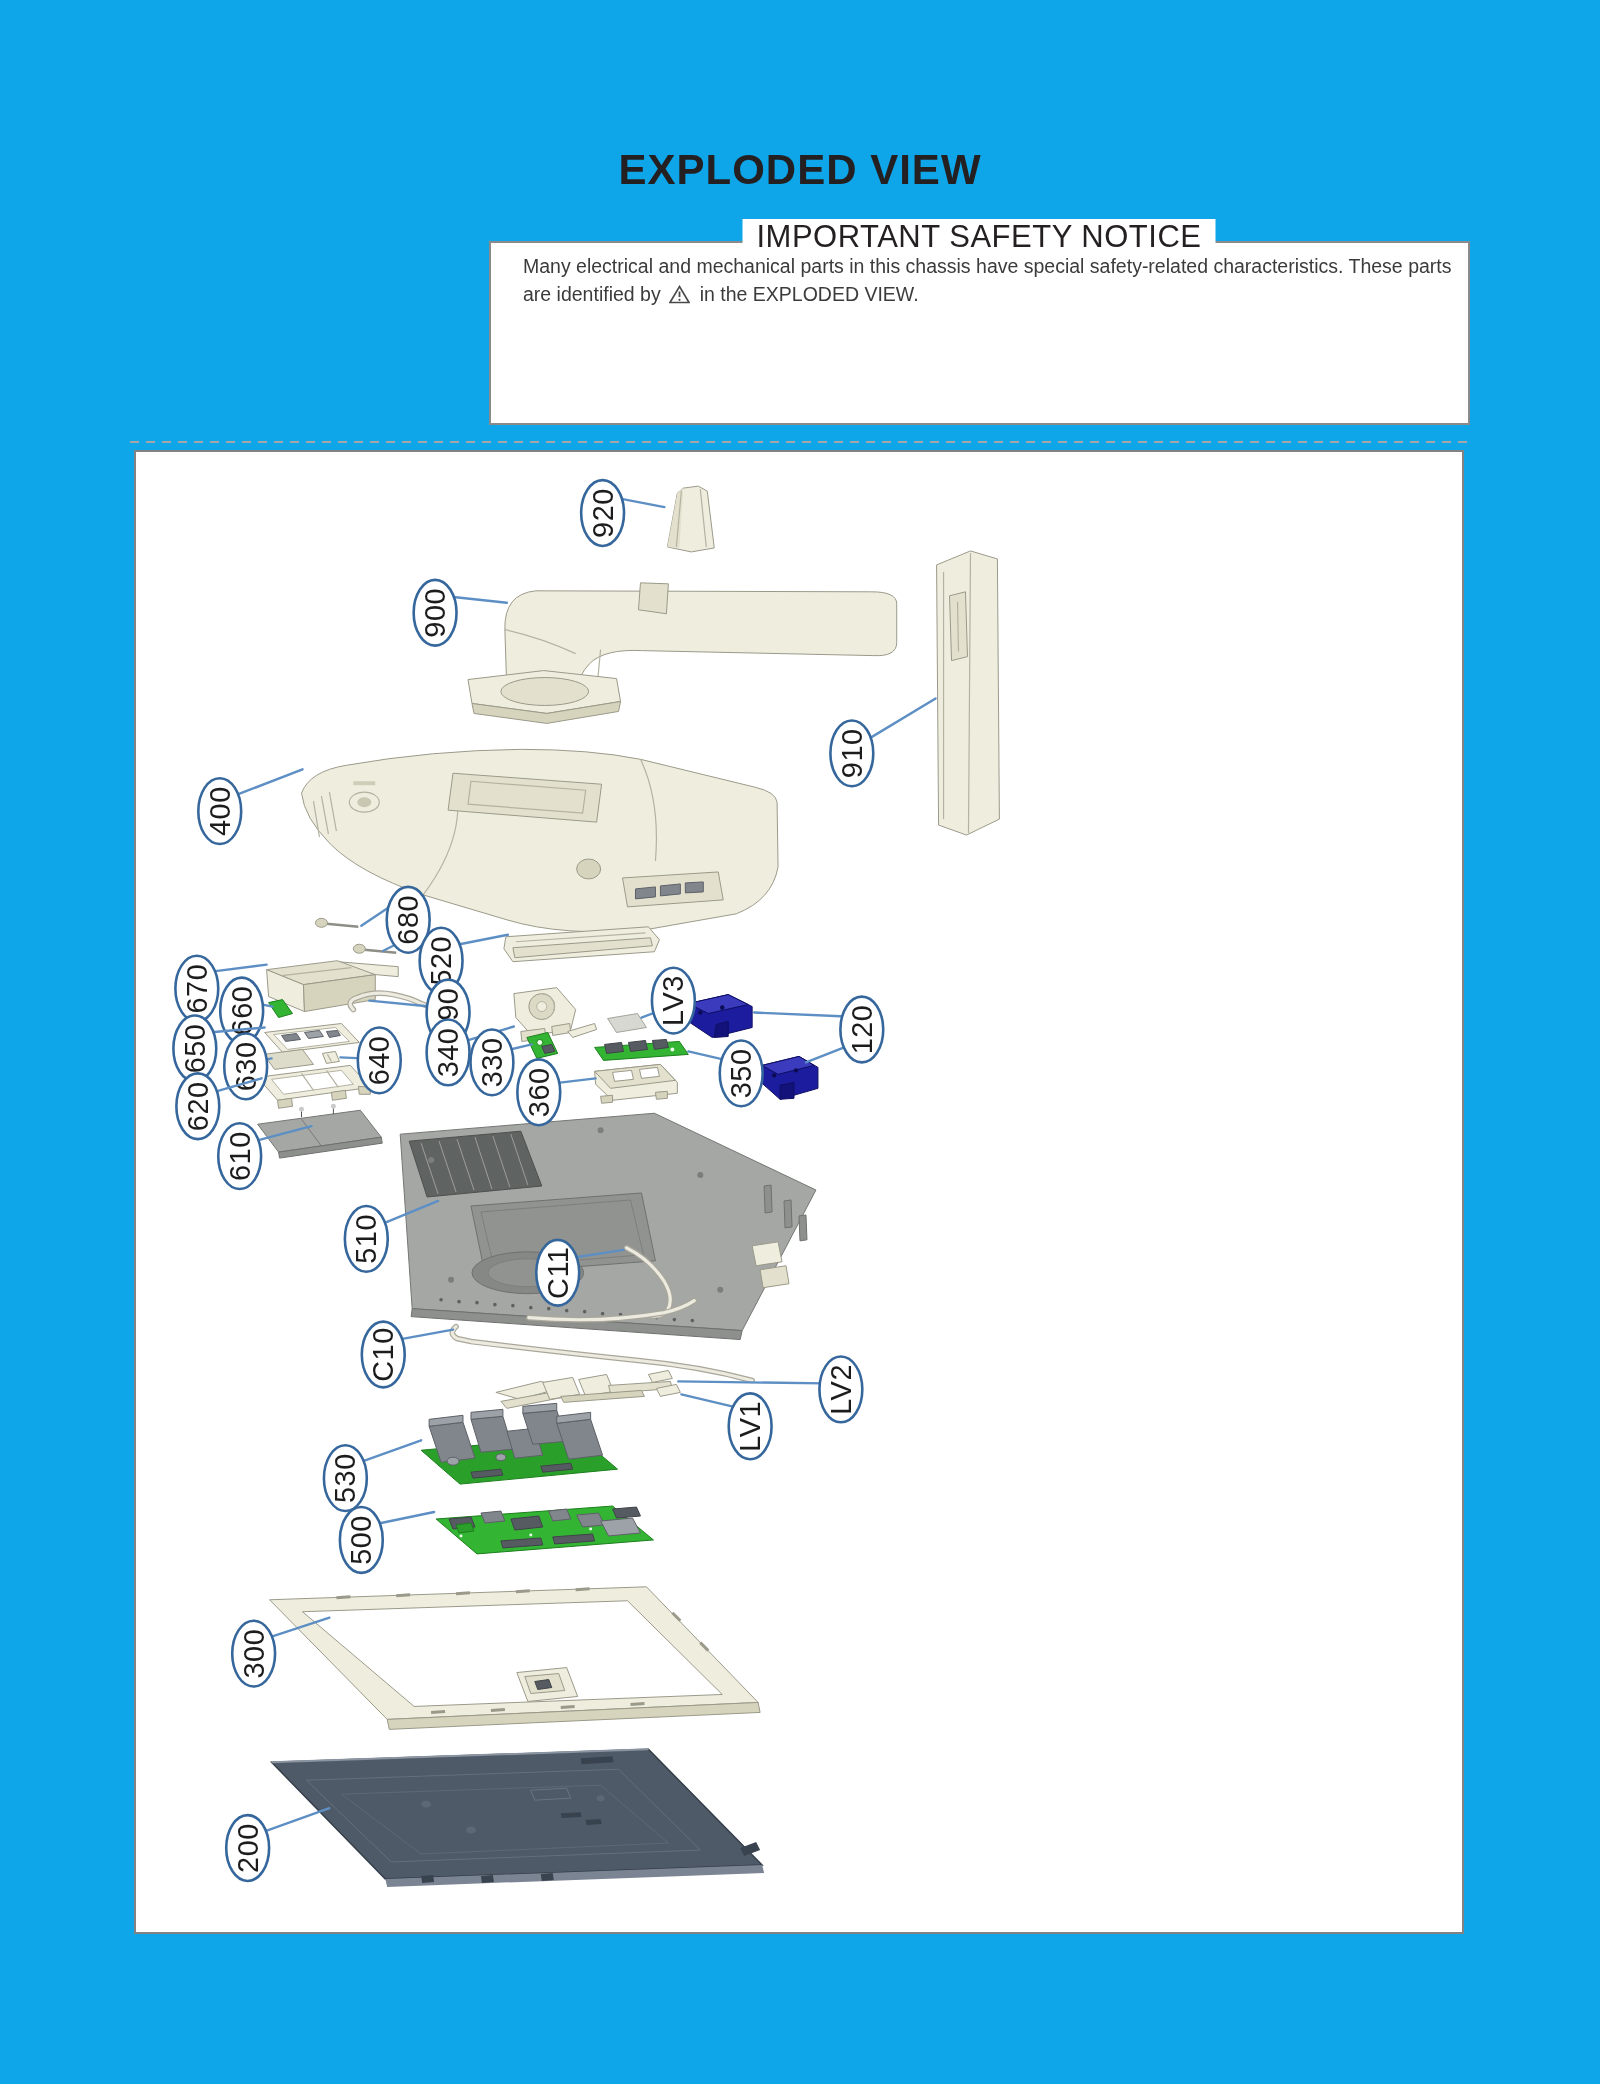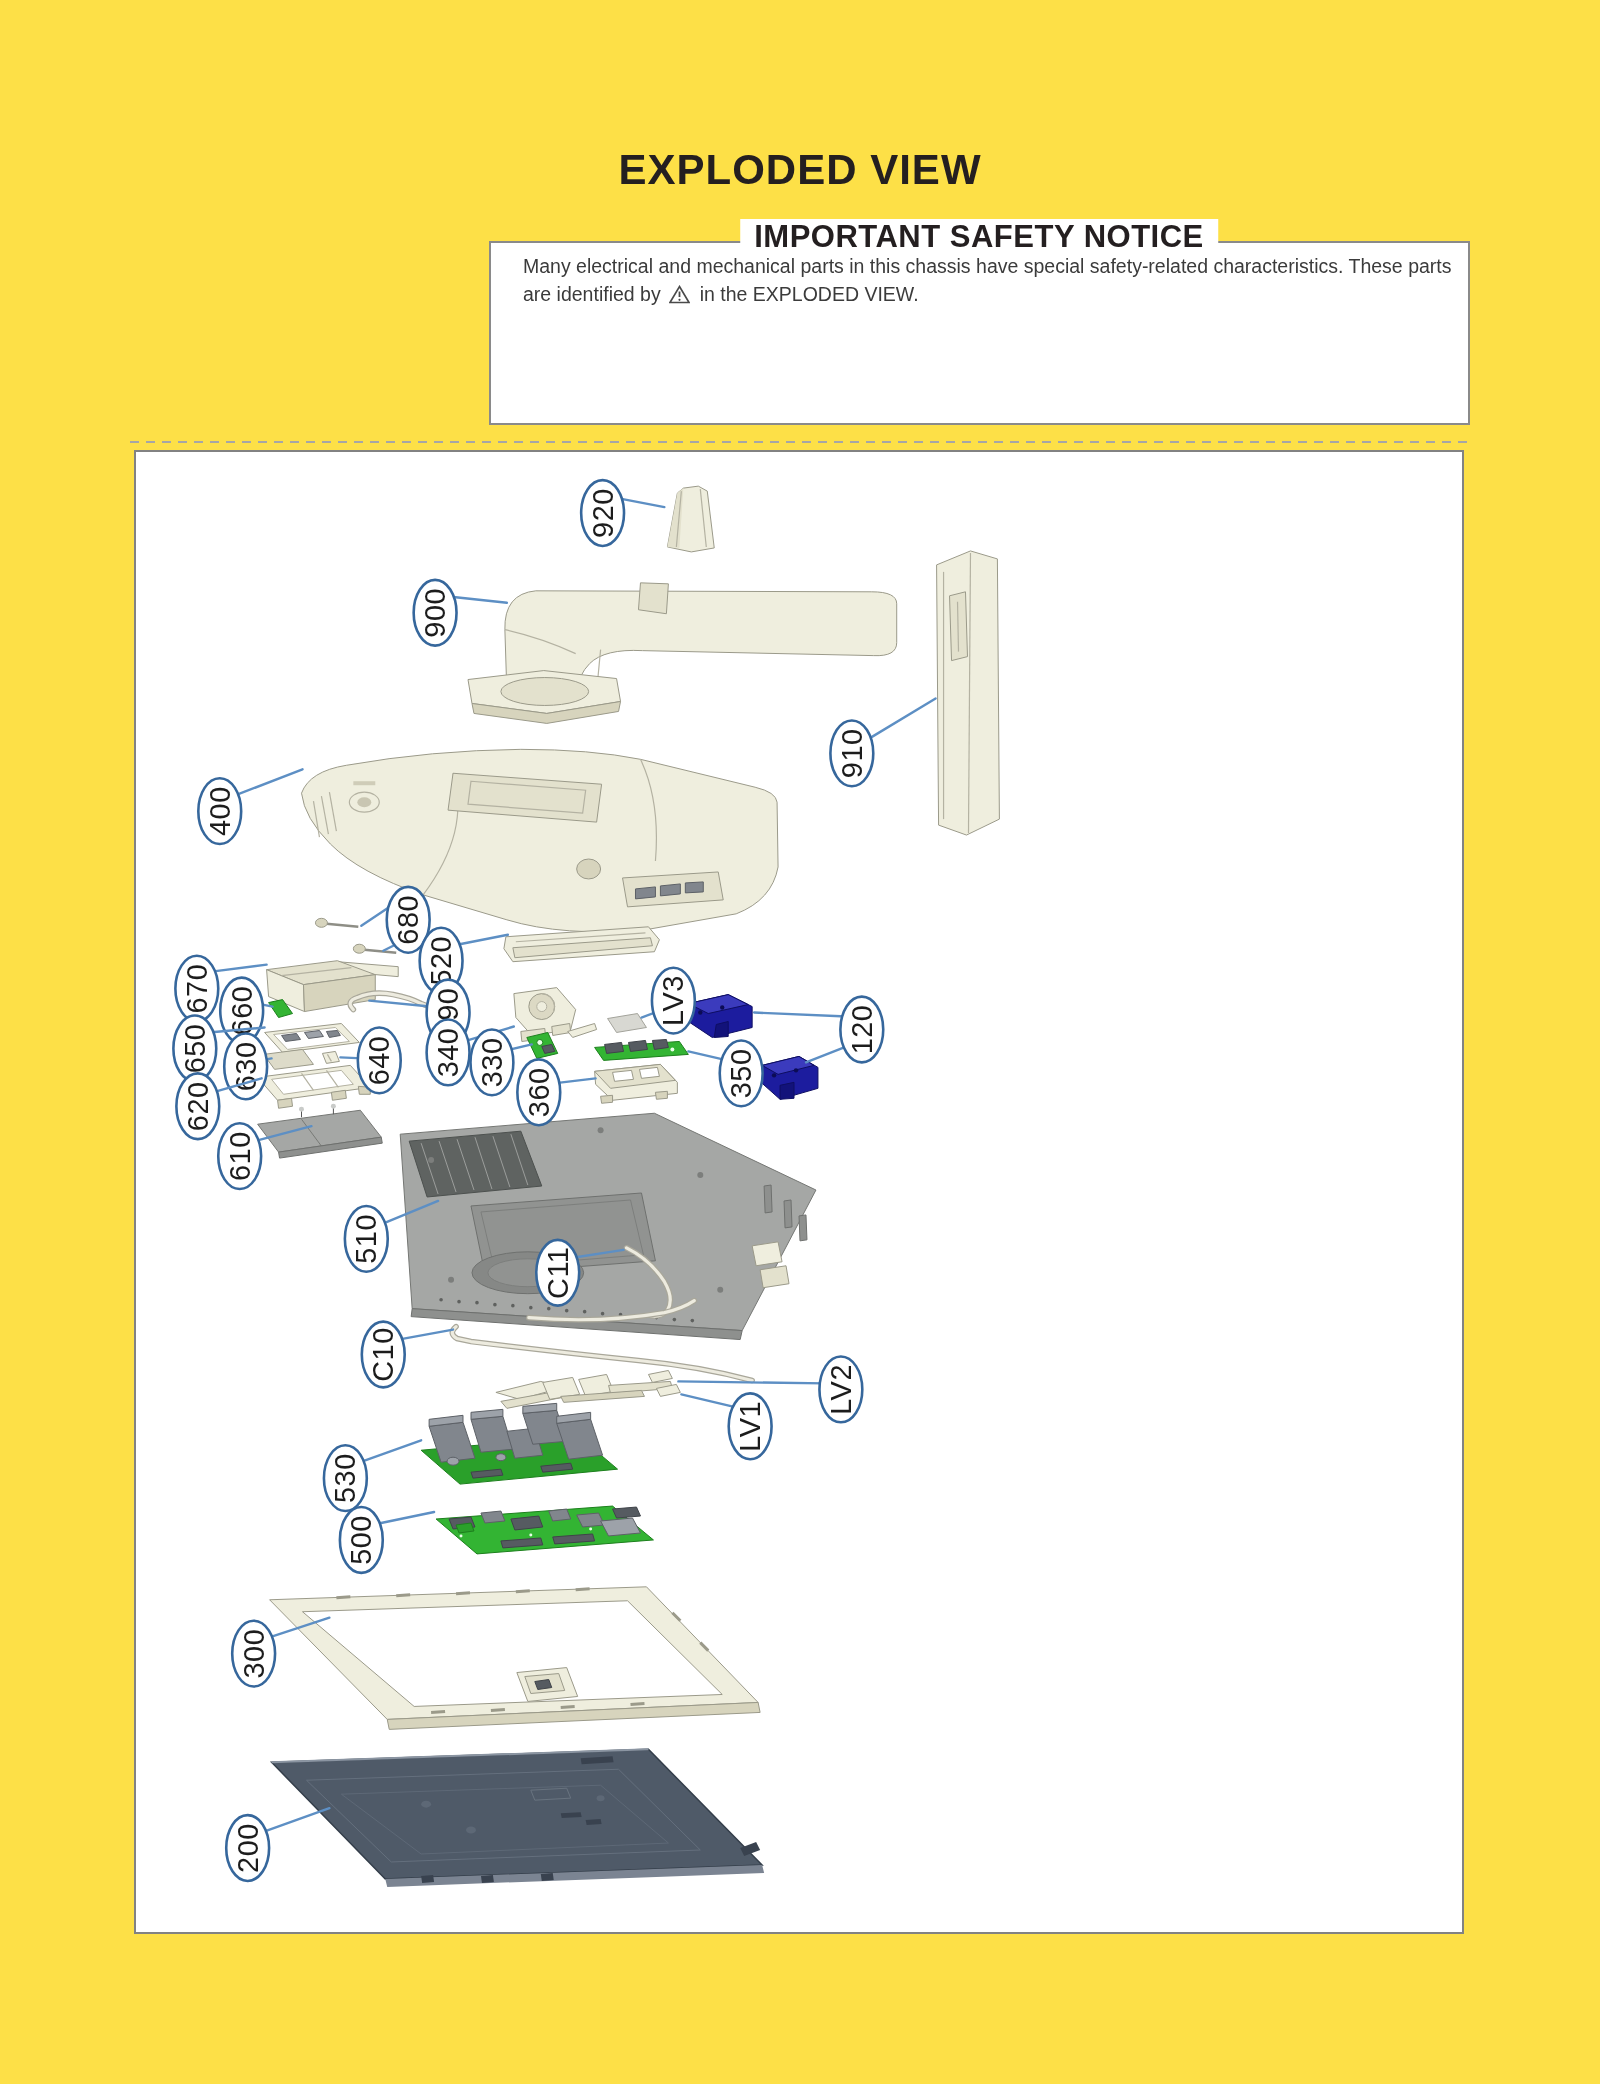--- a/index.html
+++ b/index.html
@@ -1,31 +1,31 @@
 <!DOCTYPE html>
 <html><head>
 <meta charset="utf-8">
 <style>
   html,body{margin:0;padding:0;background:#ffffff;}
   #page{
-    position:relative;width:1600px;height:2084px;background:#fde047;
+    position:relative;width:1600px;height:2084px;background:#0ea5e9;
     font-family:"Liberation Sans", sans-serif;color:#2b2b2b;overflow:hidden;
   }
   .page-title{
     position:absolute;top:146px;left:0;width:100%;text-align:center;
     font-size:42px;font-weight:bold;color:#241f20;letter-spacing:1px;
   }
   .notice-box{
     position:absolute;left:489px;top:241px;width:981px;height:184px;
     border:2px solid #8a8a8a;box-sizing:border-box;background:#fff;
   }
   .notice-heading{
     position:absolute;left:979px;top:219px;transform:translateX(-50%);
     background:#fff;padding:0 14px;white-space:nowrap;
-    font-size:31px;font-weight:bold;color:#241f20;letter-spacing:.5px;
+    font-size:31px;font-weight:normal;color:#241f20;letter-spacing:.5px;
   }
   .notice-body{
     position:absolute;left:503px;top:253px;width:955px;
     font-size:19.5px;line-height:27.6px;color:#3b3b3b;margin-left:20px;
   }
   .notice-body .ln{white-space:nowrap;}
   .warn-icon{display:inline-block;vertical-align:-3px;margin:0 10px 0 8px;}
   .dashed-divider{
     position:absolute;left:130px;top:441px;width:1340px;height:2px;
     background:repeating-linear-gradient(90deg,#a6a6a6 0 9px,transparent 9px 16px);

